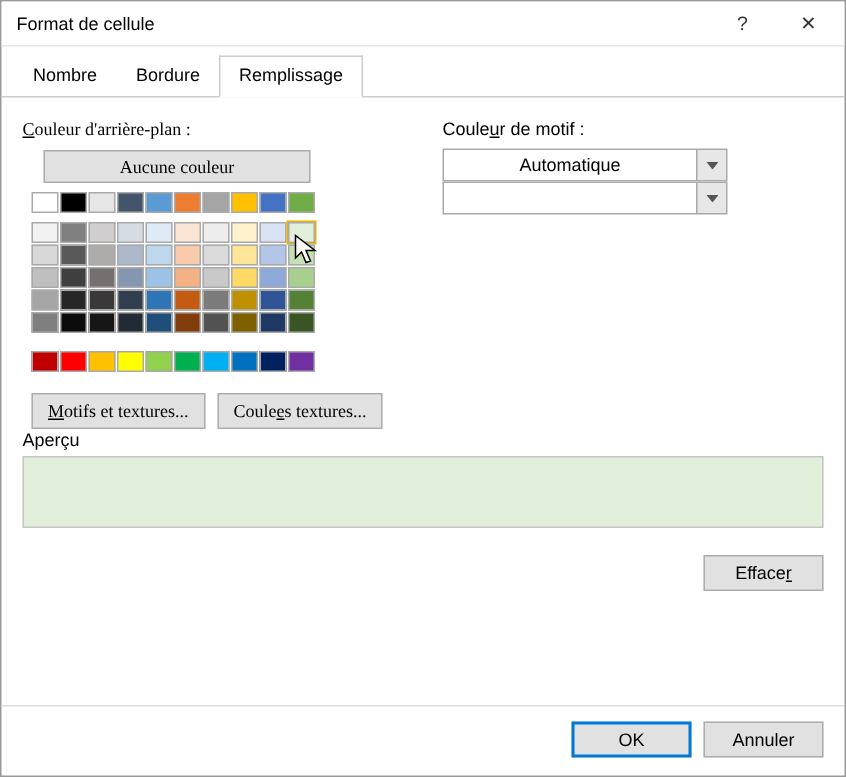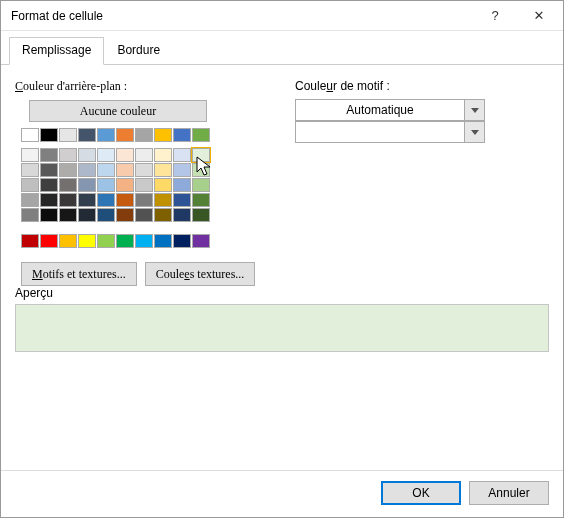--- a/index.html
+++ b/index.html
@@ -143,22 +143,23 @@
   <span class="title">Format de cellule</span>
   <div class="btn">
       <span>?</span>
     </div>
   <div class="btn">
       <span>✕</span>
     </div>
 </div>
 
 <div class="tabs">
+  <div class="tab"><span>Nombre</span></div>
+  <div class="tab"><span>Bordure</span></div>
   <div class="tab active"><span>Remplissage</span></div>
-  <div class="tab"><span>Bordure</span></div>
 </div>
 
 <div class="content">
   <div class="row">
     <div class="col-left">
       <div class="label"><u>C</u><span>ouleur d'arrière-plan :</span></div>
       <div class="nocolor-btn">
           <span>Aucune couleur</span>
         </div>
       <div class="swatches" id="theme-row1">
@@ -266,20 +267,26 @@
               <path d="M0 0 L8 0 L4 5 Z" fill="#555"></path>
             </svg>
         </div>
       </div>
     </div>
   </div>
 
   <div class="preview-label">Aperçu</div>
   <div class="preview-box" style="background: rgb(226, 239, 218);"></div>
 
+  <div class="bottom-bar1">
+    <div class="dlg-btn">
+        <span>Efface</span>
+        <u>r</u>
+      </div>
+  </div>
 </div>
 
 <div class="bottom-bar2">
   <div class="dlg-btn primary">
       <span>OK</span>
     </div>
   <div class="dlg-btn">
       <span>Annuler</span>
     </div>
 </div>

